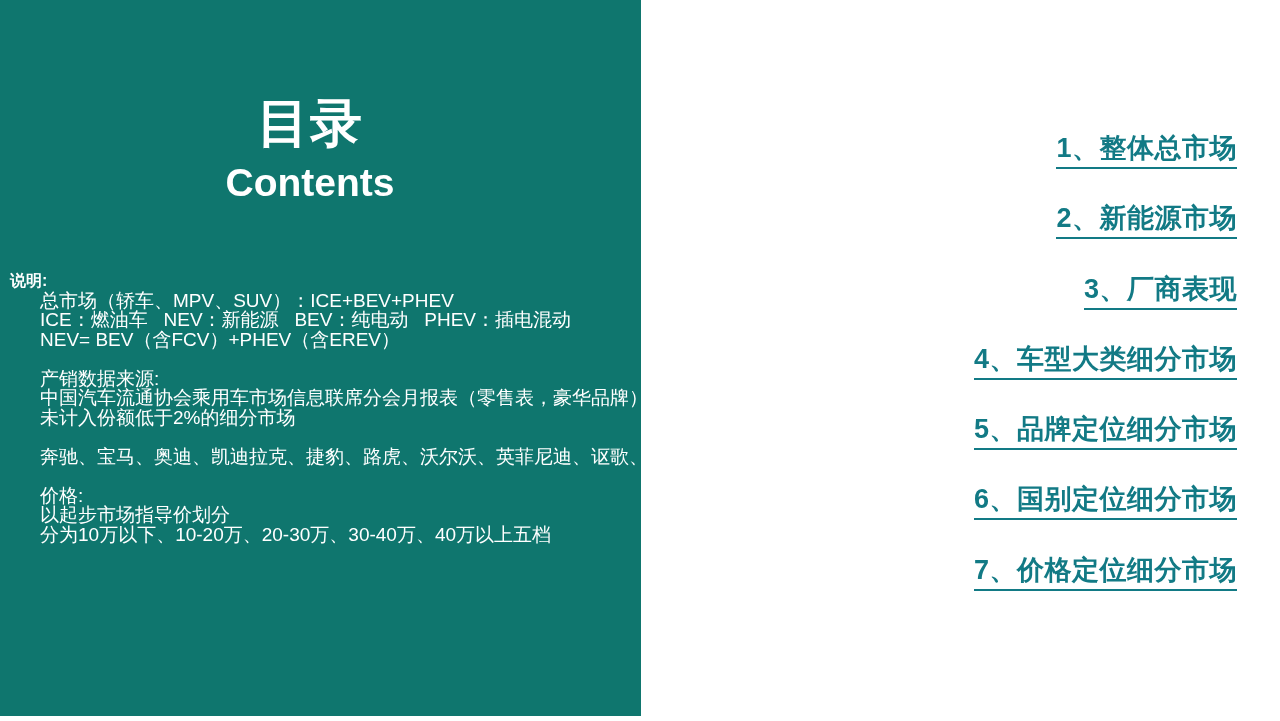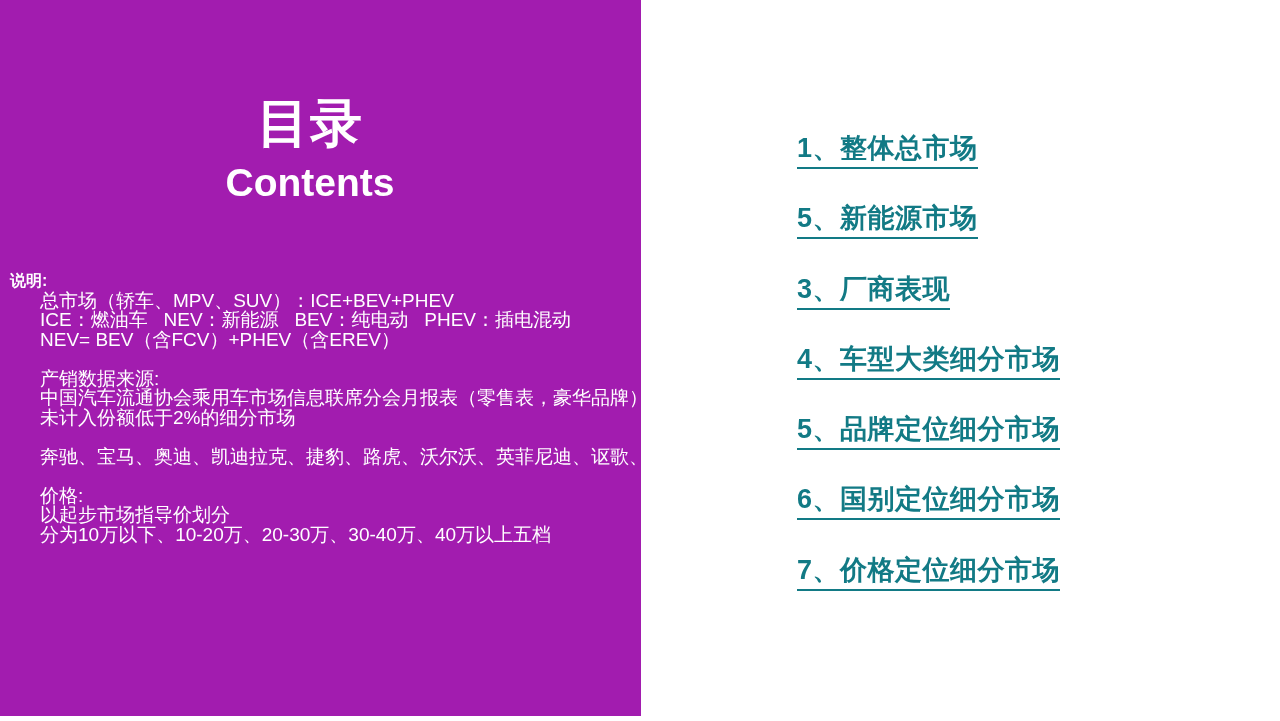--- a/index.html
+++ b/index.html
@@ -23,21 +23,21 @@
     background: #ffffff;
   }
 
   
   #left-panel {
     position: absolute;
     left: 0;
     top: 0;
     width: 641px;
     height: 716px;
-    background: #a21caf;
+    background: #0f766e;
   }
 
   
   #title-block {
     position: absolute;
     left: 0;
     top: 92px;
     width: 620px;
     text-align: center;
   }
@@ -84,20 +84,21 @@
   .indent-1 { padding-left: 30px; }
   .indent-0 { padding-left: 30px; }
   .spacer { height: 19.5px; }
 
   
   #toc {
     position: absolute;
     left: 797px;
     top: 131px;
     width: 440px;
+    text-align: right;
   }
   .toc-item {
     display: block;
     height: 70.3px;
     font-size: 27px;
     line-height: 34px;
     font-weight: bold;
     color: #127a85;
     text-decoration: none;
     white-space: nowrap;
@@ -153,21 +154,21 @@
       </div>
 
     </div>
   </div>
 
   <div id="toc">
     <div class="toc-item">
       <span class="toc-text">1、整体总市场</span>
     </div>
     <div class="toc-item">
-      <span class="toc-text">5、新能源市场</span>
+      <span class="toc-text">2、新能源市场</span>
     </div>
     <div class="toc-item">
       <span class="toc-text">3、厂商表现</span>
     </div>
     <div class="toc-item">
       <span class="toc-text">4、车型大类细分市场</span>
     </div>
     <div class="toc-item">
       <span class="toc-text">5、品牌定位细分市场</span>
     </div>

